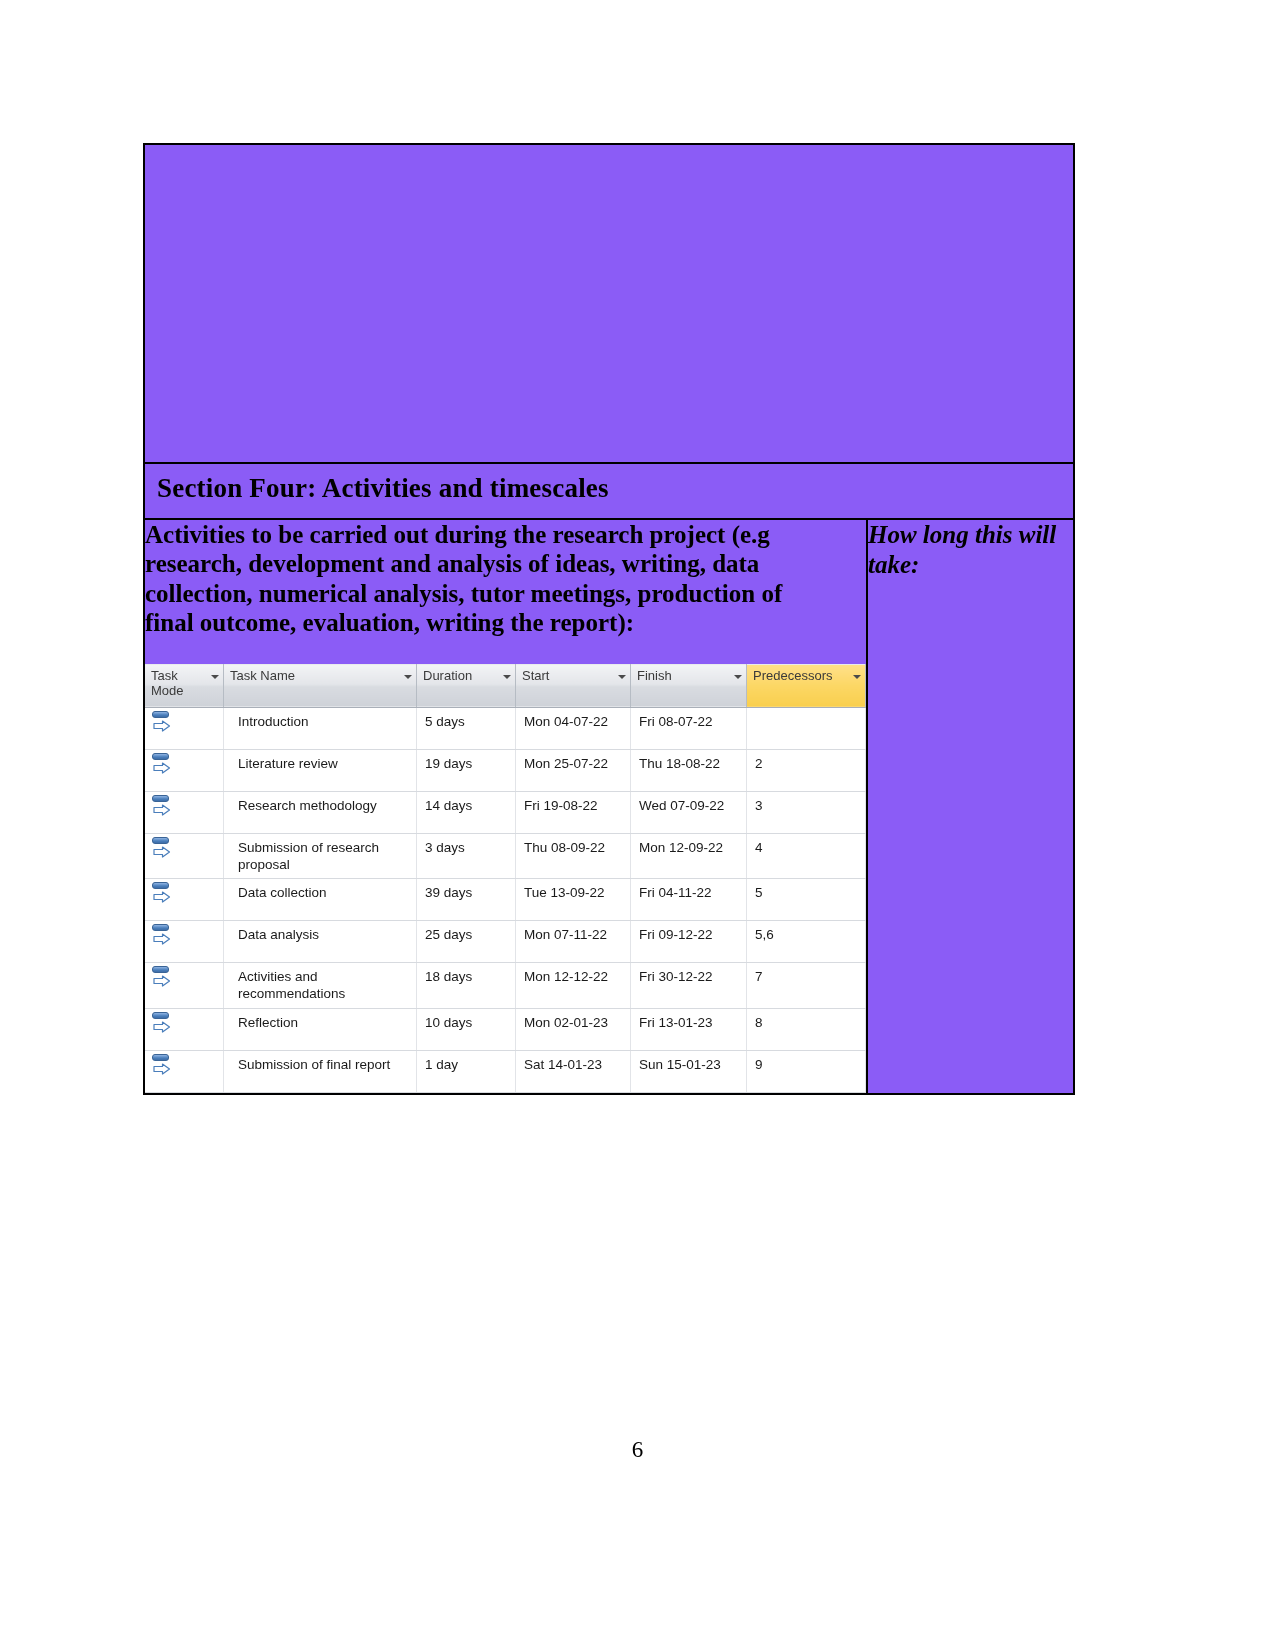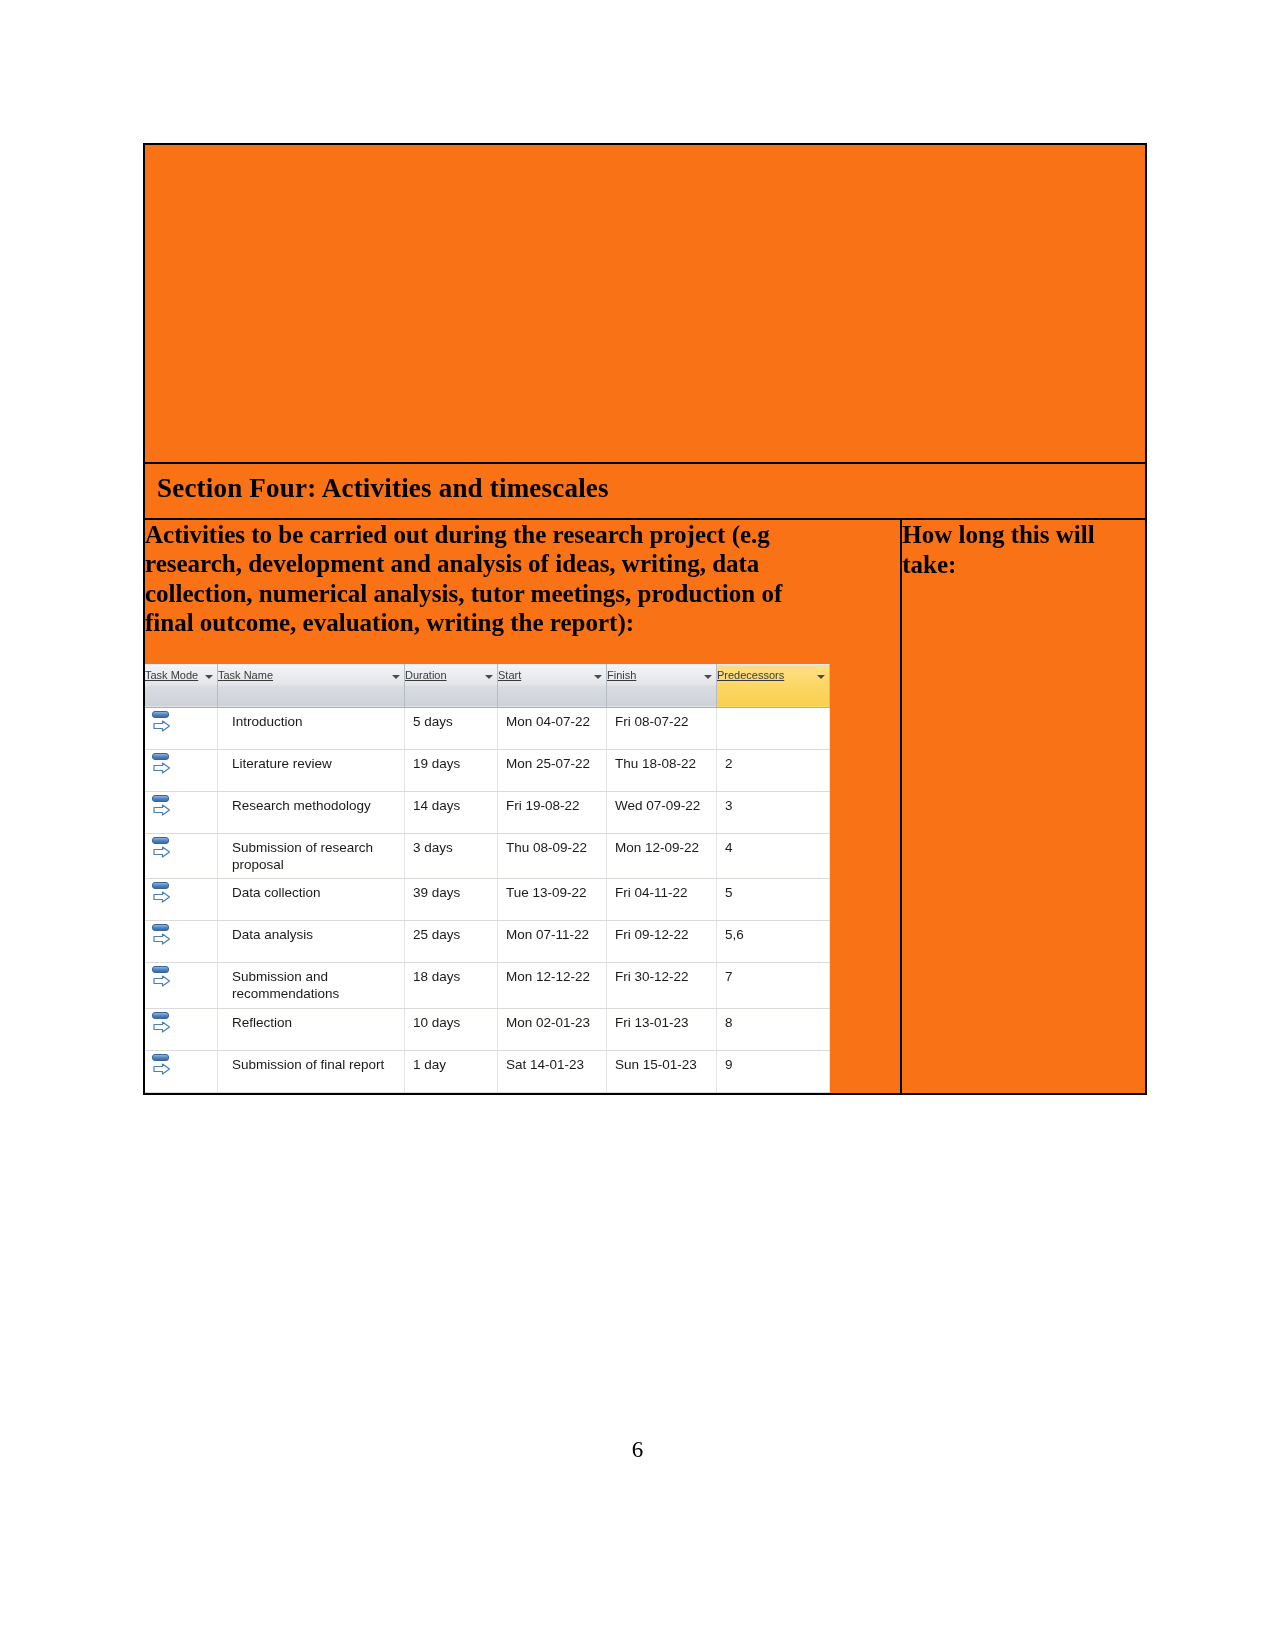--- a/index.html
+++ b/index.html
@@ -20,24 +20,24 @@
     position: absolute;
     left: 0; top: 0;
     width: 1275px;
     height: 1650px;
   }
 
   .doc-table {
     position: absolute;
     left: 143px;
     top: 143px;
-    width: 1004px;
+    width: 932px;
     border: 2px solid #000;
     border-collapse: collapse;
-    background: #f97316;
+    background: #8b5cf6;
   }
 
   .row-blank td {
     height: 315px;
     border-bottom: 2px solid #000;
   }
 
   .row-section td {
     border-bottom: 2px solid #000;
     padding: 10px 12px 14px 12px;
@@ -80,48 +80,48 @@
     max-width: 650px;
   }
 
   .howlong-text {
     font-family: "Liberation Serif", serif;
     font-weight: bold;
     font-size: 25px;
     line-height: 1.2;
     color: #000;
     margin: 0;
+    font-style: italic;
   }
 
   
   .project-grid {
     width: 655px;
     border-collapse: collapse;
     font-family: "Liberation Sans", sans-serif;
     font-size: 13.5px;
     color: #1a1a1a;
     background: #fff;
     table-layout: fixed;
     margin-bottom: 0;
   }
 
   .project-grid th {
     background: linear-gradient(to bottom, #f3f4f6 0%, #e3e5e9 48%, #d9dce1 52%, #ced2d8 100%);
     border-right: 1px solid #b6bcc4;
     border-bottom: 1px solid #a9afb8;
     border-top: 1px solid #e9ebee;
     font-weight: normal;
-    font-size: 11px;
+    font-size: 13px;
     color: #3a3a3a;
     text-align: left;
-    padding: 4px 4px 4px 0;
+    padding: 4px 4px 4px 6px;
     vertical-align: top;
     height: 34px;
     position: relative;
-    text-decoration: underline;
   }
 
   .project-grid th.hl {
     background: linear-gradient(to bottom, #ffe08a 0%, #fcd765 50%, #f9cf4e 100%);
     color: #3a3a3a;
   }
 
   .th-inner {
     display: flex;
     justify-content: space-between;
@@ -349,21 +349,21 @@
                 </tr>
                 <tr>
                   <td class="c-mode col-mode">
                     <span class="mode-icon">
                       <span class="bar"></span>
                       <svg class="arrow" viewBox="0 0 18 12" xmlns="http://www.w3.org/2000/svg">
                         <path d="M1 3.5 H9.5 V1 L16.5 6 L9.5 11 V8.5 H1 Z" fill="#ffffff" stroke="#4a7ebb" stroke-width="1.2" stroke-linejoin="round"></path>
                       </svg>
                     </span>
                   </td>
-                  <td class="c-name col-name">Submission and recommendations</td>
+                  <td class="c-name col-name">Activities and recommendations</td>
                   <td class="col-dur">18 days</td>
                   <td class="col-start">Mon 12-12-22</td>
                   <td class="col-finish">Fri 30-12-22</td>
                   <td class="col-pred">7</td>
                 </tr>
                 <tr>
                   <td class="c-mode col-mode">
                     <span class="mode-icon">
                       <span class="bar"></span>
                       <svg class="arrow" viewBox="0 0 18 12" xmlns="http://www.w3.org/2000/svg">

